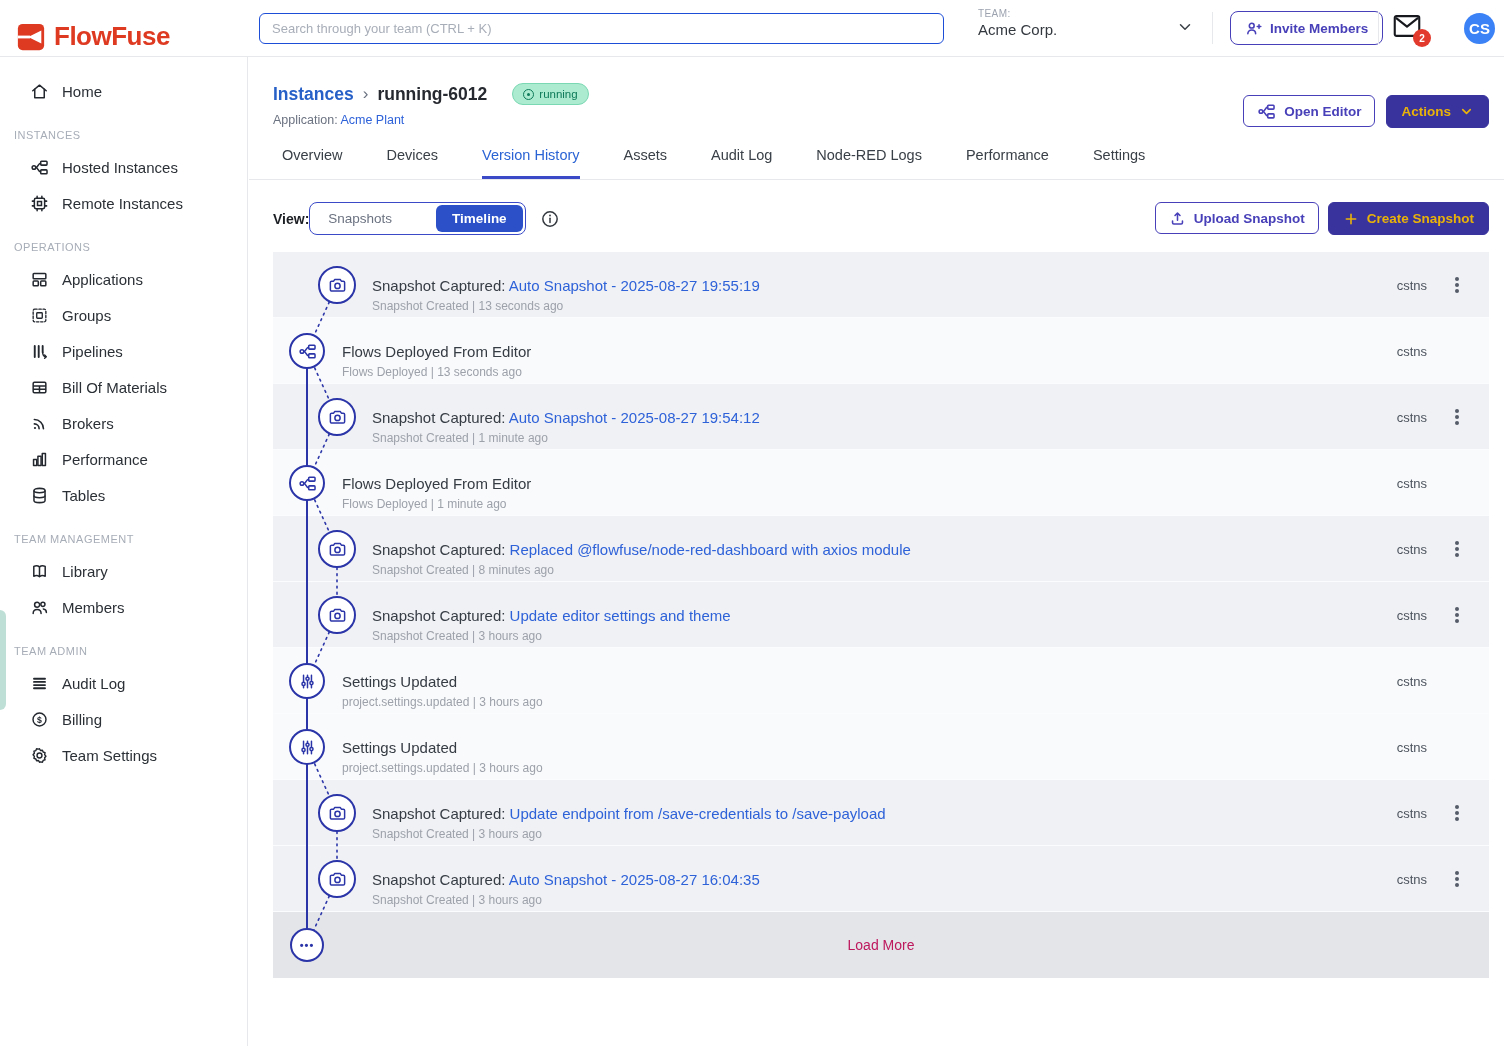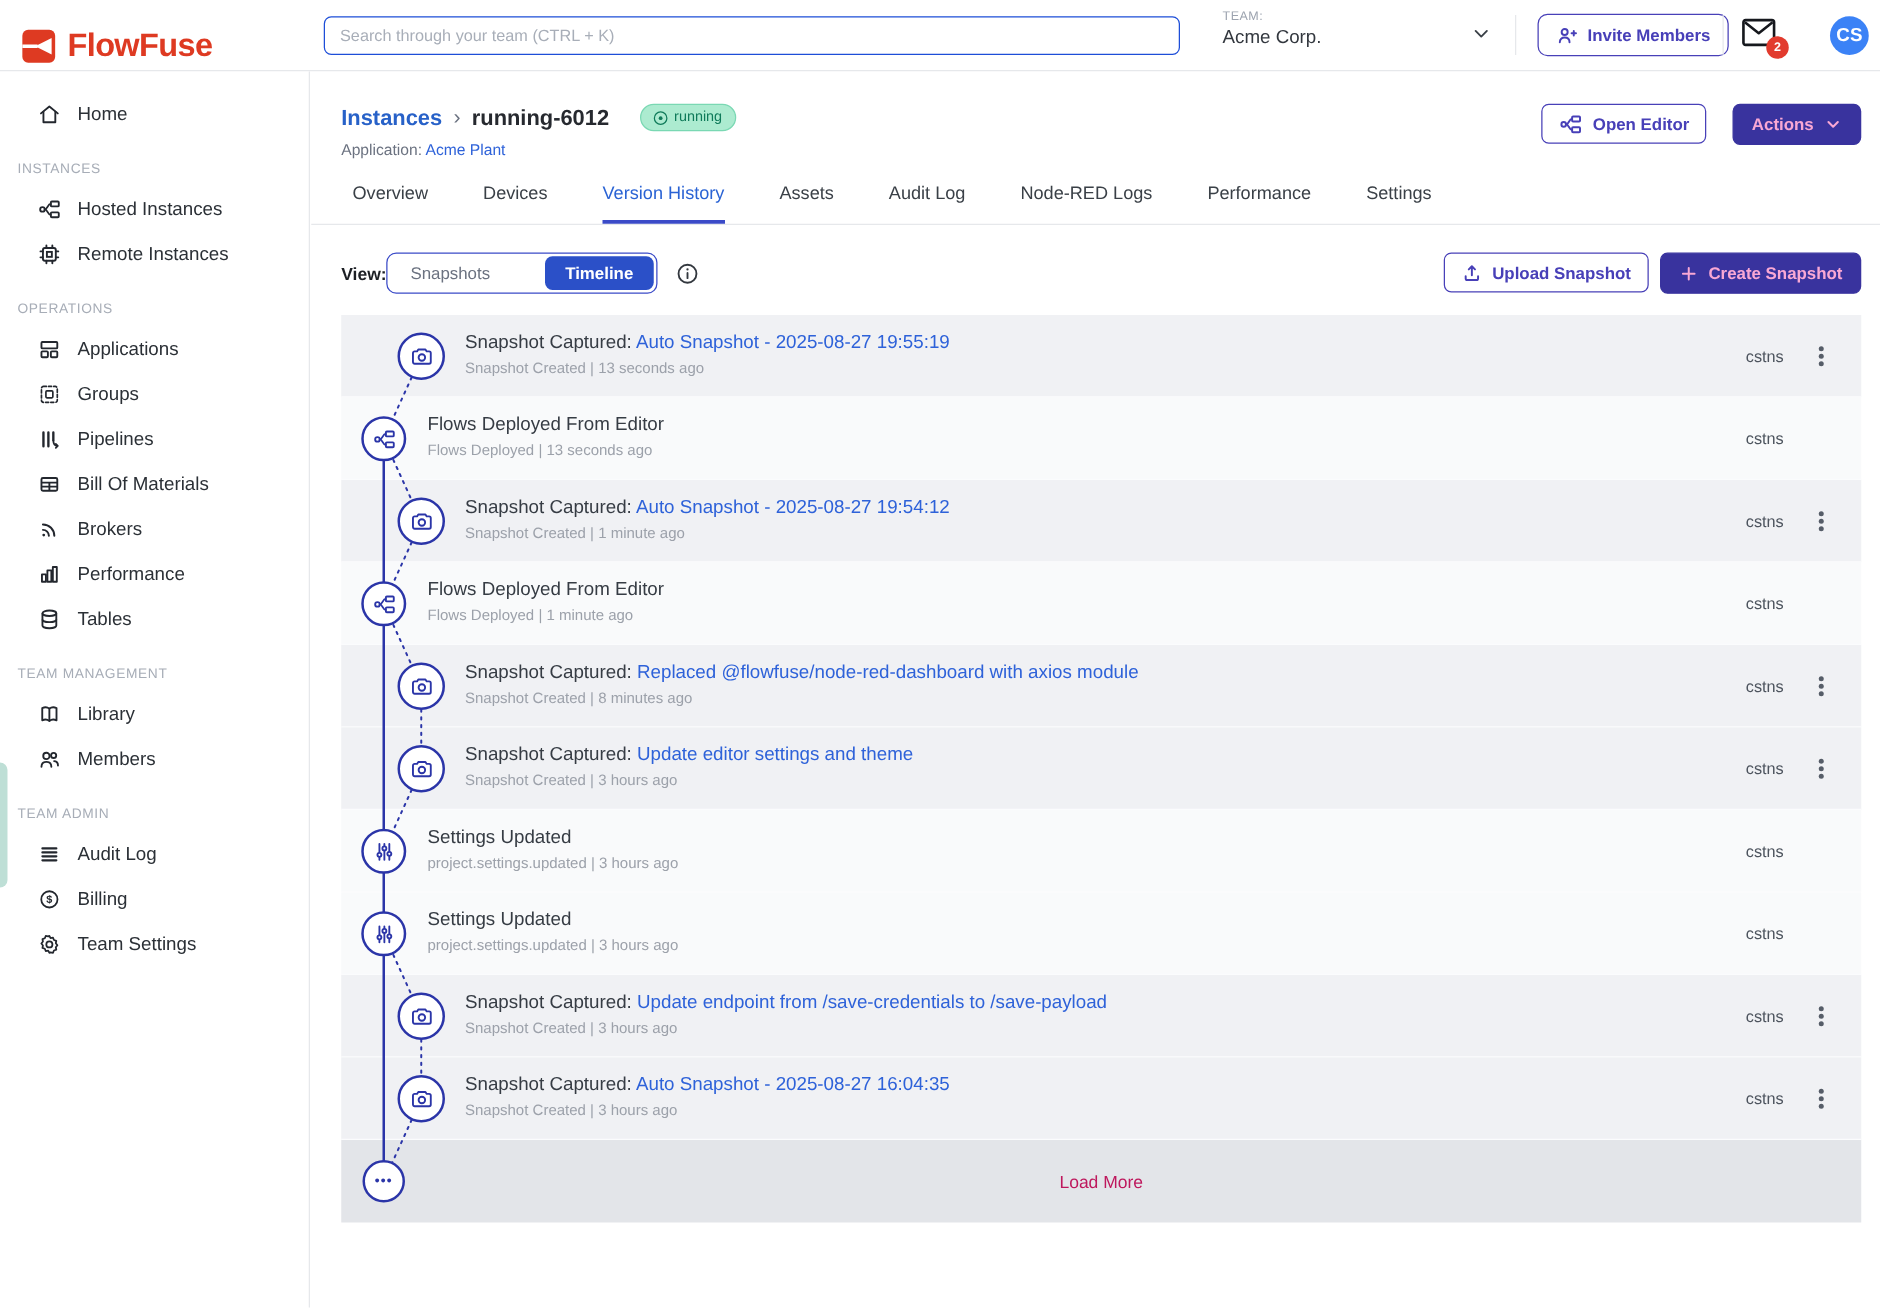--- a/index.html
+++ b/index.html
@@ -52,25 +52,25 @@
   .crumb-sep { font-size:17px; color:#6b7280; }
   .crumb-current { font-size:17.5px; font-weight:bold; color:#26292f; }
   .status-badge { margin-left:16px; display:inline-flex; align-items:center; gap:5px;
     background:#acebd0; border:1px solid #7ad8b3; border-radius:11px; height:22px;
     padding:0 10px; font-size:11.5px; color:#0e7a59; }
   .badge-dot { width:11px; height:11px; border:1.3px solid #0e7a59; border-radius:50%;
     display:flex; align-items:center; justify-content:center; }
   .badge-dot::after { content:""; width:3px; height:3px; background:#0e7a59; border-radius:50%; }
   .app-line { margin-top:8px; font-size:12.5px; color:#6b7280; }
   .app-link { color:#2e62d9; text-decoration:none; cursor:pointer; }
-  .head-buttons { position:absolute; right:15px; top:26px; display:flex; gap:21px; }
+  .head-buttons { position:absolute; right:15px; top:38px; display:flex; gap:11px; }
   .btn { display:flex; align-items:center; gap:8px; border-radius:6px; font-size:13.5px;
     font-weight:bold; cursor:pointer; font-family:"Liberation Sans", sans-serif; }
   .btn-outline { background:#fff; border:1.5px solid #4840b8; color:#4840b8; height:32px; padding:0 13px; }
-  .btn-solid { background:#39339e; border:1.5px solid #39339e; color:#f9a8d4; height:33px; padding:0 14px; }
+  .btn-solid { background:#39339e; border:1.5px solid #39339e; color:#eab308; height:33px; padding:0 14px; }
 
   .tabs { display:flex; gap:44px; padding-left:33px; margin-top:20px; border-bottom:1px solid #e6e8eb; }
   .tab { font-size:14.5px; color:#3a4047; padding-bottom:13px; cursor:pointer; border-bottom:3px solid transparent; }
   .tab.active { color:#2a63d4; border-bottom-color:#3b4bc8; }
 
   .toolbar { display:flex; align-items:center; margin:22px 15px 0 24px; }
   .view-label { font-size:14px; font-weight:bold; color:#1c1f24; }
   .toggle { display:flex; align-items:center; border:1.5px solid #3b4bc8;
     border-radius:8px; padding:2px; background:#fff;gap:28px; }
   .toggle-seg { font-size:13.5px; padding:6px 16px; border-radius:6px; cursor:pointer; color:#6b7280; }
@@ -85,21 +85,21 @@
   .row.snap { background:#f0f1f4; }
   .row.event { background:#f9fafb; }
   .row.load { background:#e3e5e9; border-bottom:none; }
   .t-icon { position:absolute; z-index:2; background:#fff; border:2px solid #2b35a8;
     border-radius:50%; color:#2b35a8; display:flex; align-items:center; justify-content:center; }
   .t-icon.off { left:45px; top:14px; width:38px; height:38px; }
   .t-icon.on  { left:16px; top:15px; width:36px; height:36px; }
   .t-icon svg { width:19px; height:19px; }
   .t-icon.ellip { left:17px; top:16px; width:34px; height:34px; font-size:11px; font-weight:bold;
     letter-spacing:1px; cursor:pointer; }
-  .t-body { padding-top:12px; }
+  .t-body { padding-top:24px; }
   .snap .t-body { padding-left:99px; }
   .event .t-body { padding-left:69px; }
   .t-title { font-size:15px; color:#363c44; line-height:20px; }
   .t-link { color:#2e62d9; text-decoration:none; cursor:pointer; }
   .t-meta { margin-top:3px; font-size:12px; color:#9ca1aa; }
   .t-user { position:absolute; right:62px; top:50%; transform:translateY(-50%);
     font-size:13px; color:#4d545e; }
   .kebab { position:absolute; right:20px; top:50%; transform:translateY(-50%);
     width:24px; height:30px; background:none; border:none; cursor:pointer;
     display:flex; align-items:center; justify-content:center; }

